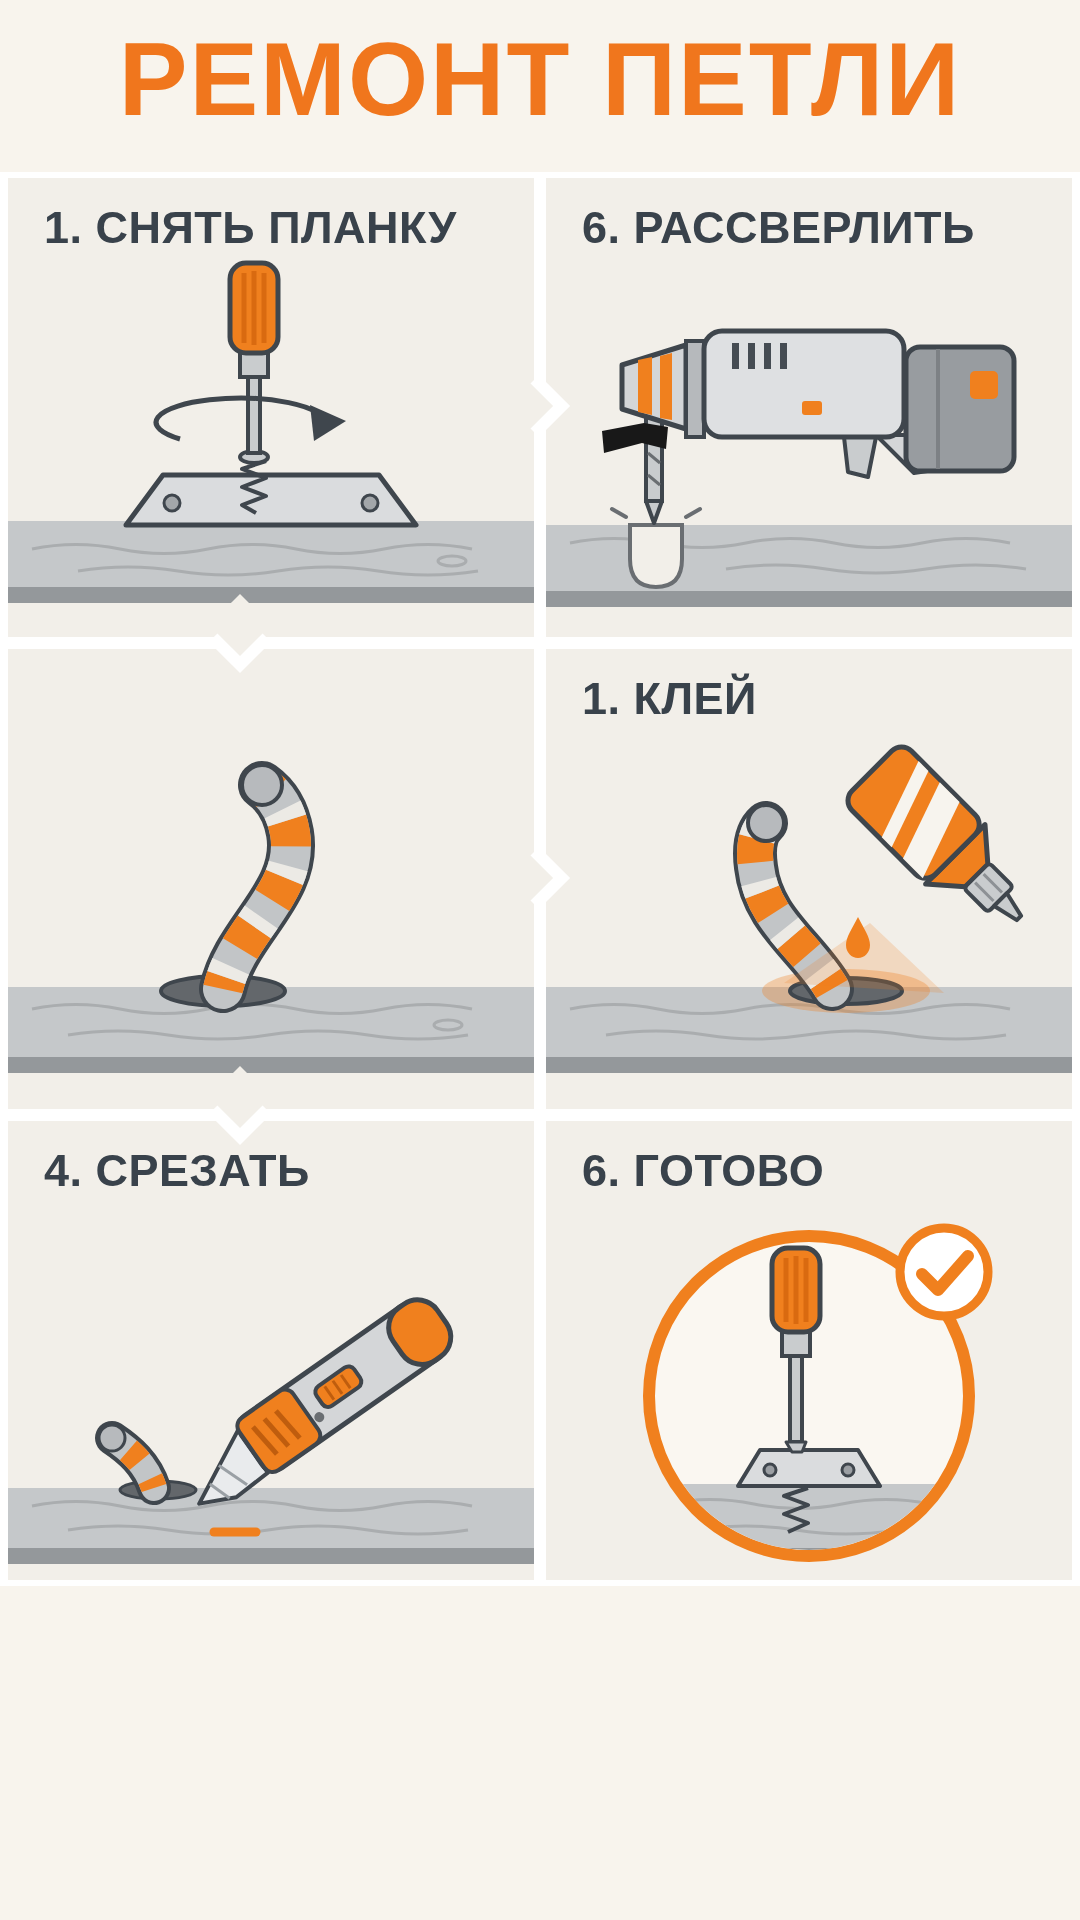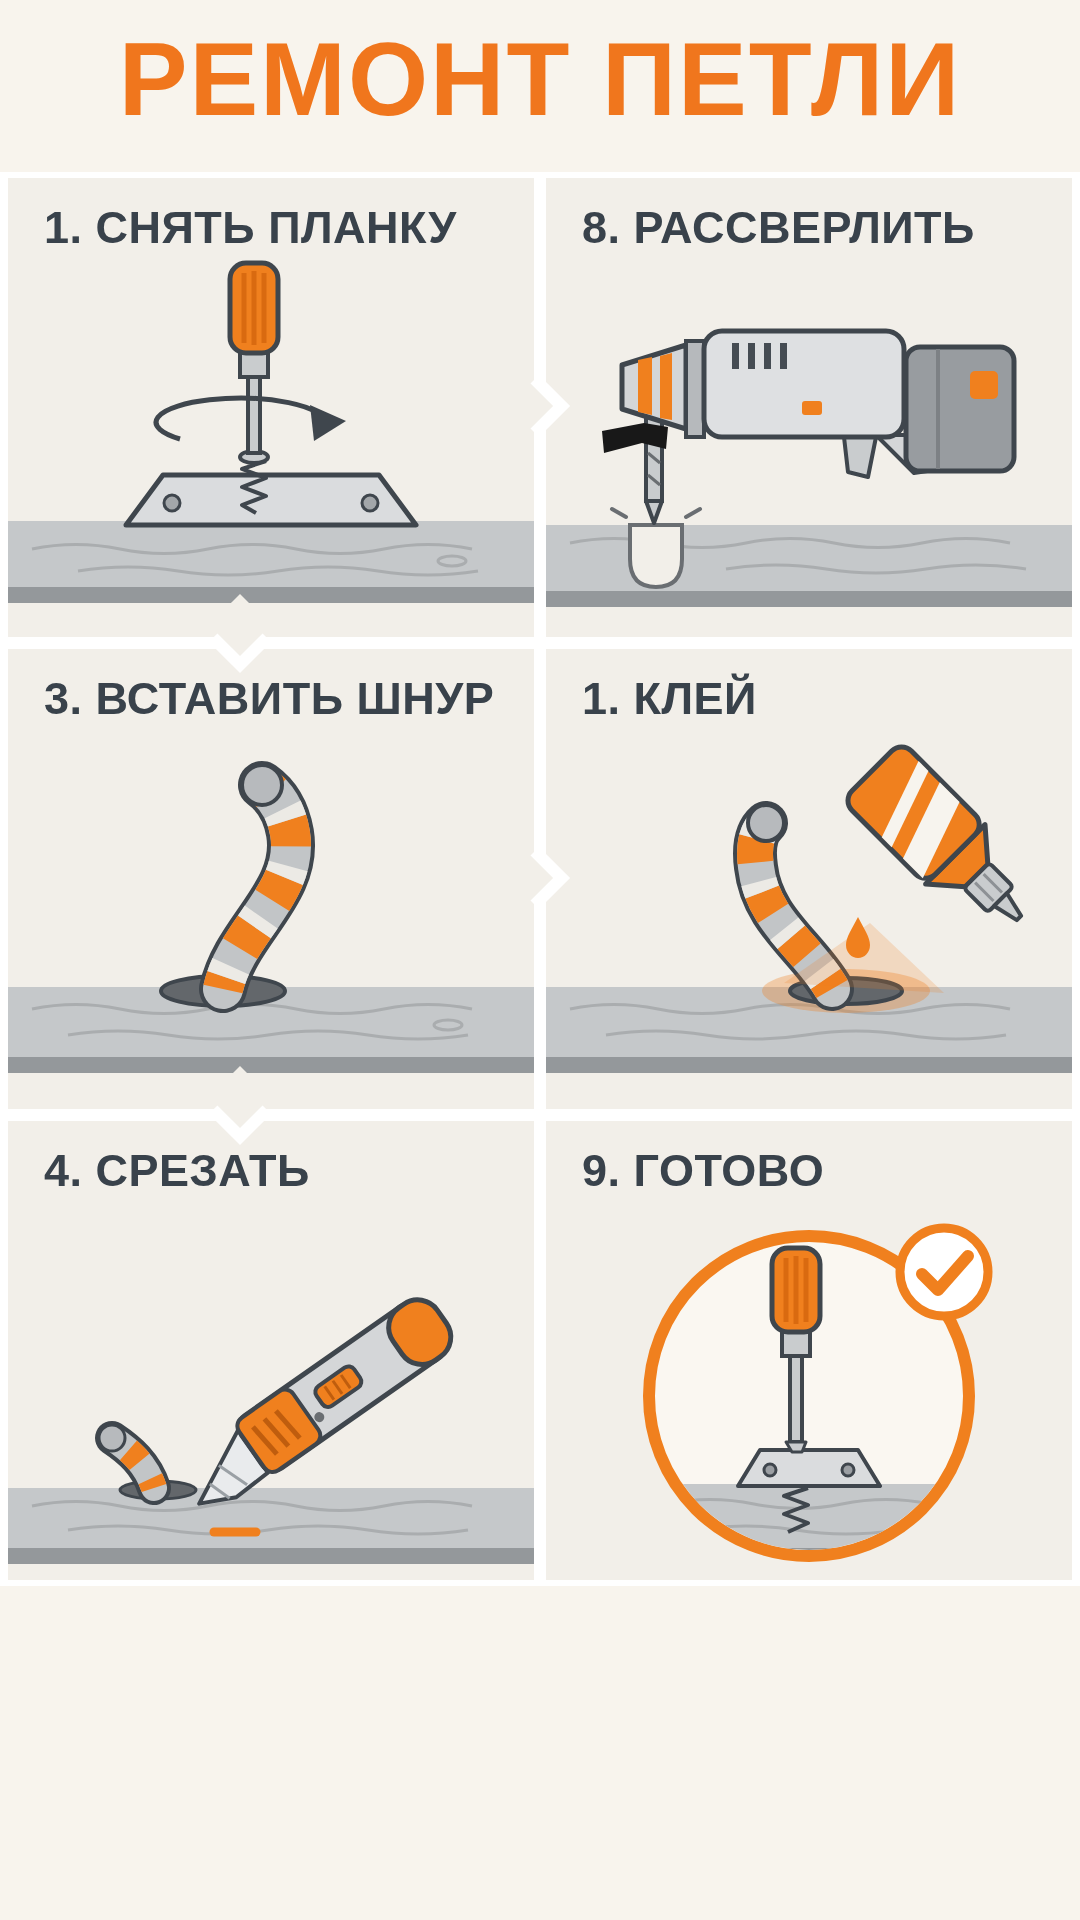--- a/index.html
+++ b/index.html
@@ -73,21 +73,21 @@
           <line x1="256" y1="20" x2="256" y2="90" stroke="#d96a10" stroke-width="5"></line>
         </g>
         <g>
           <path d="M172,186 A84,24 0 1 1 316,170" stroke="#3f464d" stroke-width="5" fill="none"></path>
           <polygon points="302,152 338,168 306,188" fill="#3f464d"></polygon>
         </g>
       </svg>
     </div>
 
     <div class="panel">
-      <div class="step-title">8. РАССВЕРЛИТЬ</div>
+      <div class="step-title">6. РАССВЕРЛИТЬ</div>
       <svg viewBox="0 0 526 380">
         <g>
           <rect x="0" y="272" width="526" height="66" fill="#c5c8ca"></rect>
           <rect x="0" y="338" width="526" height="16" fill="#94989b"></rect>
           <path d="M24,290 q44,-9 88,0 t88,0 t88,0 t88,0 t88,0" stroke="#aaadaf" stroke-width="3" fill="none"></path>
           <path d="M180,316 q50,-8 100,0 t100,0 t100,0" stroke="#aaadaf" stroke-width="3" fill="none"></path>
         </g>
         <path d="M84,272 L84,306 Q84,334 110,334 Q136,334 136,306 L136,272 Z" fill="#f2efe9" stroke="#6a6e72" stroke-width="4"></path>
         <g stroke="#6a6e72" stroke-width="4" stroke-linecap="round">
           <line x1="66" y1="256" x2="80" y2="264"></line>
@@ -116,21 +116,20 @@
           <rect x="186" y="90" width="7" height="26" fill="#454c53"></rect>
           <rect x="202" y="90" width="7" height="26" fill="#454c53"></rect>
           <rect x="218" y="90" width="7" height="26" fill="#454c53"></rect>
           <rect x="234" y="90" width="7" height="26" fill="#454c53"></rect>
           <rect x="256" y="148" width="20" height="14" rx="3" fill="#f0801e"></rect>
         </g>
       </svg>
     </div>
 
     <div class="panel">
-      <div class="step-title">3. ВСТАВИТЬ ШНУР</div>
       <svg viewBox="0 0 526 380">
         <g>
           <rect x="0" y="262" width="526" height="70" fill="#c5c8ca"></rect>
           <rect x="0" y="332" width="526" height="16" fill="#94989b"></rect>
           <path d="M24,284 q44,-9 88,0 t88,0 t88,0 t88,0 t88,0" stroke="#aaadaf" stroke-width="3" fill="none"></path>
           <path d="M60,310 q50,-8 100,0 t100,0 t100,0 t100,0" stroke="#aaadaf" stroke-width="3" fill="none"></path>
           <ellipse cx="440" cy="300" rx="14" ry="5" stroke="#aaadaf" stroke-width="3" fill="none"></ellipse>
         </g>
         <ellipse cx="215" cy="266" rx="62" ry="15" fill="#63676b" stroke="#3f464d" stroke-width="4"></ellipse>
         <g fill="none" stroke-linecap="round">
@@ -206,21 +205,21 @@
           <rect x="74" y="-14" width="46" height="24" rx="7" fill="#f0801e" stroke="#3f464d" stroke-width="4"></rect>
           <line x1="86" y1="-10" x2="86" y2="6" stroke="#bf5d0e" stroke-width="3"></line>
           <line x1="96" y1="-10" x2="96" y2="6" stroke="#bf5d0e" stroke-width="3"></line>
           <line x1="106" y1="-10" x2="106" y2="6" stroke="#bf5d0e" stroke-width="3"></line>
           <rect x="168" y="-32" width="54" height="64" rx="24" fill="#f0801e" stroke="#3f464d" stroke-width="5"></rect>
         </g>
       </svg>
     </div>
 
     <div class="panel">
-      <div class="step-title">9. ГОТОВО</div>
+      <div class="step-title">6. ГОТОВО</div>
       <svg viewBox="0 0 526 380">
         <defs>
           <clipPath id="p6clip">
               <circle cx="263" cy="200" r="154"></circle>
             </clipPath>
         </defs>
         <circle cx="263" cy="200" r="160" fill="#faf7f1" stroke="#f0801e" stroke-width="12"></circle>
         <g clip-path="url(#p6clip)">
           <g>
             <rect x="0" y="288" width="526" height="64" fill="#c5c8ca"></rect>

